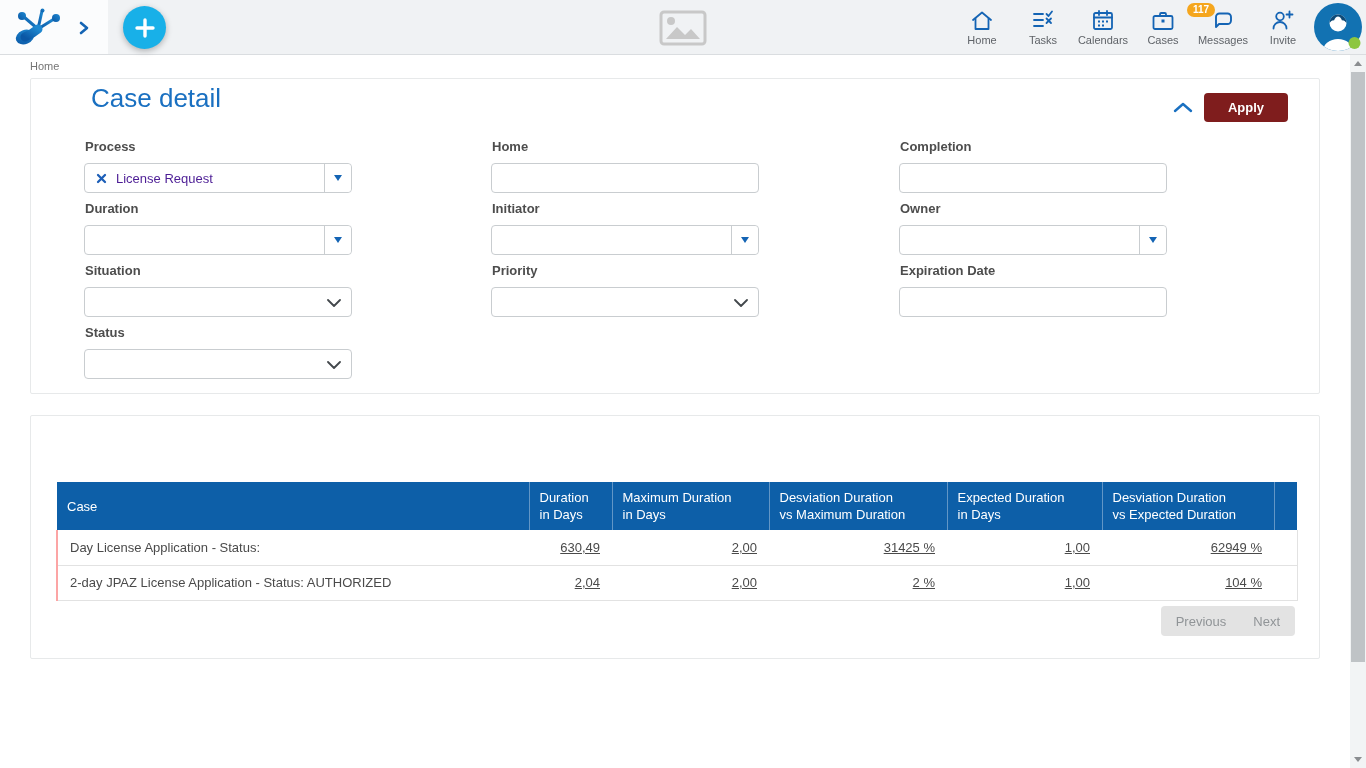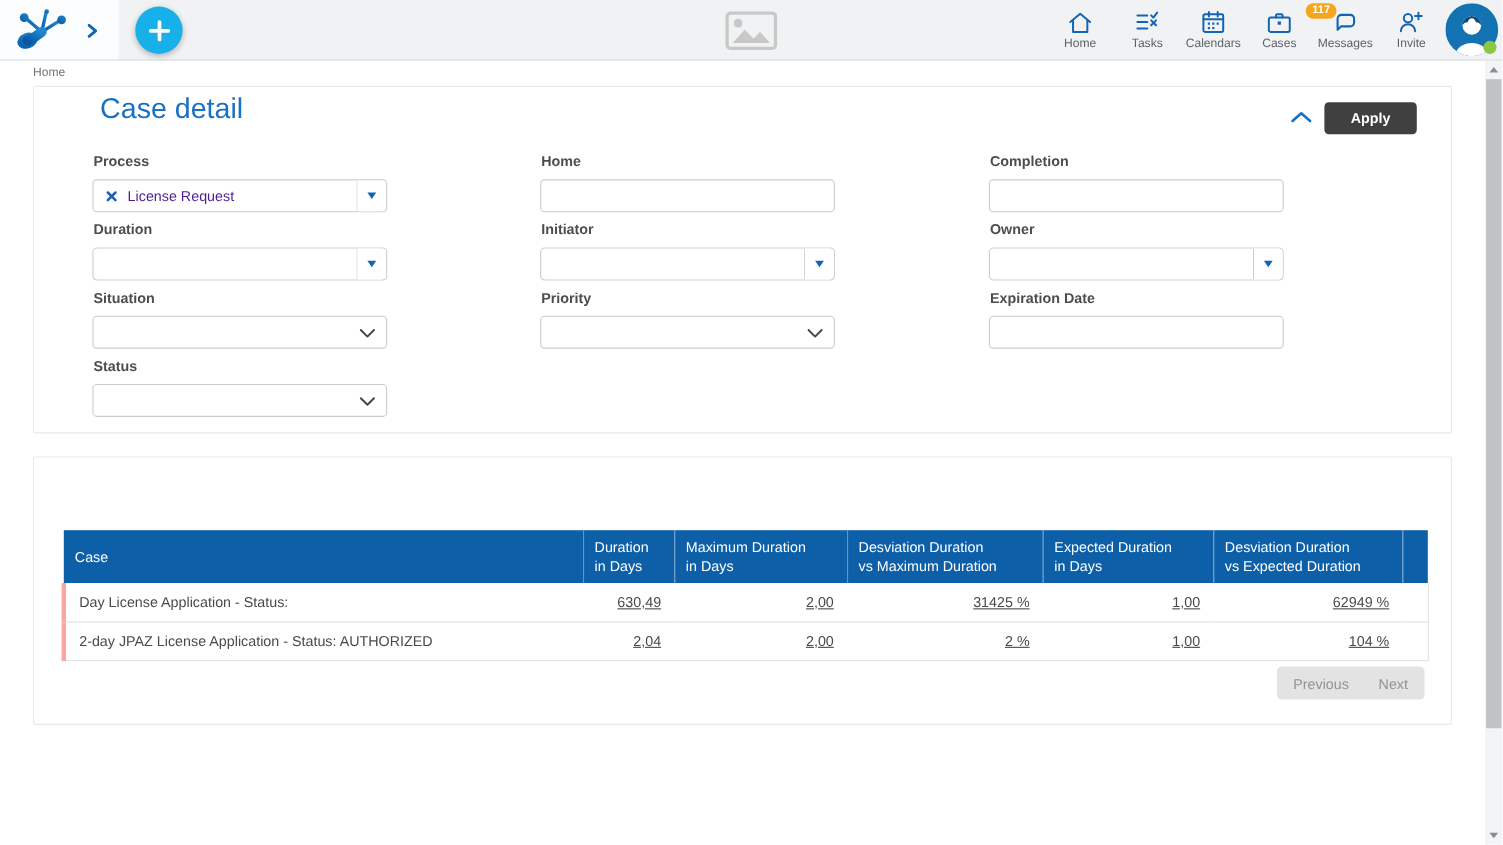--- a/index.html
+++ b/index.html
@@ -23,40 +23,40 @@
   
   .breadcrumb { position:absolute; left:30px; top:60px; font-size:11px; color:#757575; }
 
   
   .card { position:absolute; left:30px; width:1290px; background:#fff; border:1px solid #e7e9ea; border-radius:2px; }
   .card1 { top:78px; height:316px; }
   .card2 { top:415px; height:244px; }
 
   .page-title { position:absolute; left:28px; top:4px; font-size:26px; color:#1a70c1;margin-left:32px; }
   .collapse-btn { position:absolute; left:1140px; top:18px; cursor:pointer; padding:2px; }
-  .apply-btn { position:absolute; left:1173px; top:14px; width:84px; height:29px; background:#404040; border:none; border-radius:4px; color:#fff; font-size:13px; font-weight:600; font-family:"Liberation Sans",sans-serif; cursor:pointer; }
+  .apply-btn { position:absolute; left:1173px; top:14px; width:84px; height:29px; background:#7f1d1d; border:none; border-radius:4px; color:#fff; font-size:13px; font-weight:600; font-family:"Liberation Sans",sans-serif; cursor:pointer; }
 
   .flabel { position:absolute; font-size:13px; color:#4d4d4d;font-weight:bold; }
   .txt { position:absolute; width:268px; height:30px; border:1px solid #c9cdd0; border-radius:4px; background:#fff; font-size:13px; color:#424242; padding:0 10px; font-family:"Liberation Sans",sans-serif; }
   .combo { position:absolute; width:268px; height:30px; border:1px solid #c9cdd0; border-radius:4px; background:#fff; }
   .combo .cin { position:absolute; left:0; top:0; width:240px; height:28px; border:none; outline:none; background:transparent; font-size:13px; color:#424242; padding:0 10px; font-family:"Liberation Sans",sans-serif; }
   .combo .cbtn { position:absolute; right:0; top:0; width:27px; height:28px; border-left:1px solid #c9cdd0; display:flex; align-items:center; justify-content:center; cursor:pointer; background:#fff; border-radius:0 4px 4px 0; }
   .caret-down { width:0; height:0; border-left:4.5px solid transparent; border-right:4.5px solid transparent; border-top:6px solid #1464b4; }
   .chip { position:absolute; left:0; top:0; height:28px; display:flex; align-items:center; gap:9px; padding-left:11px; }
   .chip span { font-size:13px; color:#4c1d95; }
   .fselect { position:absolute; width:268px; height:30px; border:1px solid #c9cdd0; border-radius:4px; background:#fff; cursor:pointer; }
   .fselect svg { position:absolute; right:10px; top:11px; }
 
   
   .tblwrap { position:absolute; left:25px; top:22px;margin-top:44px; }
   table { border-collapse:collapse; table-layout:fixed; width:1240px; }
   th { background:#0d5fa8; color:#fff; font-size:13px; font-weight:400; text-align:left; vertical-align:middle; padding:6px 10px; height:48px; border-right:1px solid rgba(255,255,255,0.35); line-height:17px; }
   th:last-child { border-right:none; }
   td { font-size:13px; color:#4a4a4a; height:35px; padding:0 12px; border-bottom:1px solid #e2e2e2; background:#fff; }
-  td:first-child { border-left:4px solid #fca5a5; }
+  td:first-child { border-left:2px solid #fca5a5; }
   td:last-child { border-right:1px solid #e2e2e2; }
   td.num { text-align:right;text-decoration:underline; }
 
   .pager { position:absolute; right:24px; top:190px; height:30px; background:#e3e3e3; border-radius:4px; display:flex; align-items:center; padding:0 15px; gap:27px; }
   .pager span { font-size:13px; color:#909497; cursor:pointer; }
 
   
   .scrollbar { position:absolute; right:0; top:55px; width:16px; height:713px; background:#f2f4f5; }
   .sb-thumb { position:absolute; left:1px; top:17px; width:14px; height:590px; background:#bfc3c6; cursor:pointer; }
   .sb-up { position:absolute; left:4px; top:6px; width:0; height:0; border-left:4px solid transparent; border-right:4px solid transparent; border-bottom:5px solid #8a8d90; cursor:pointer; }

